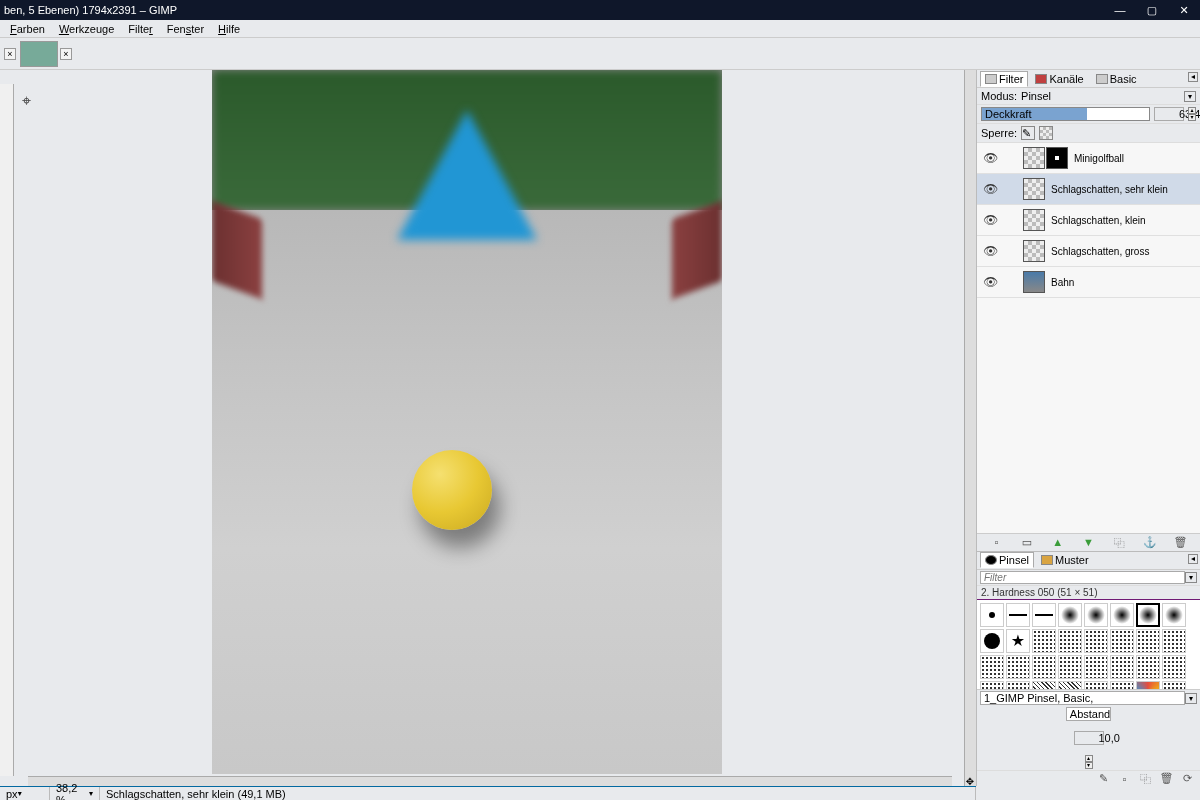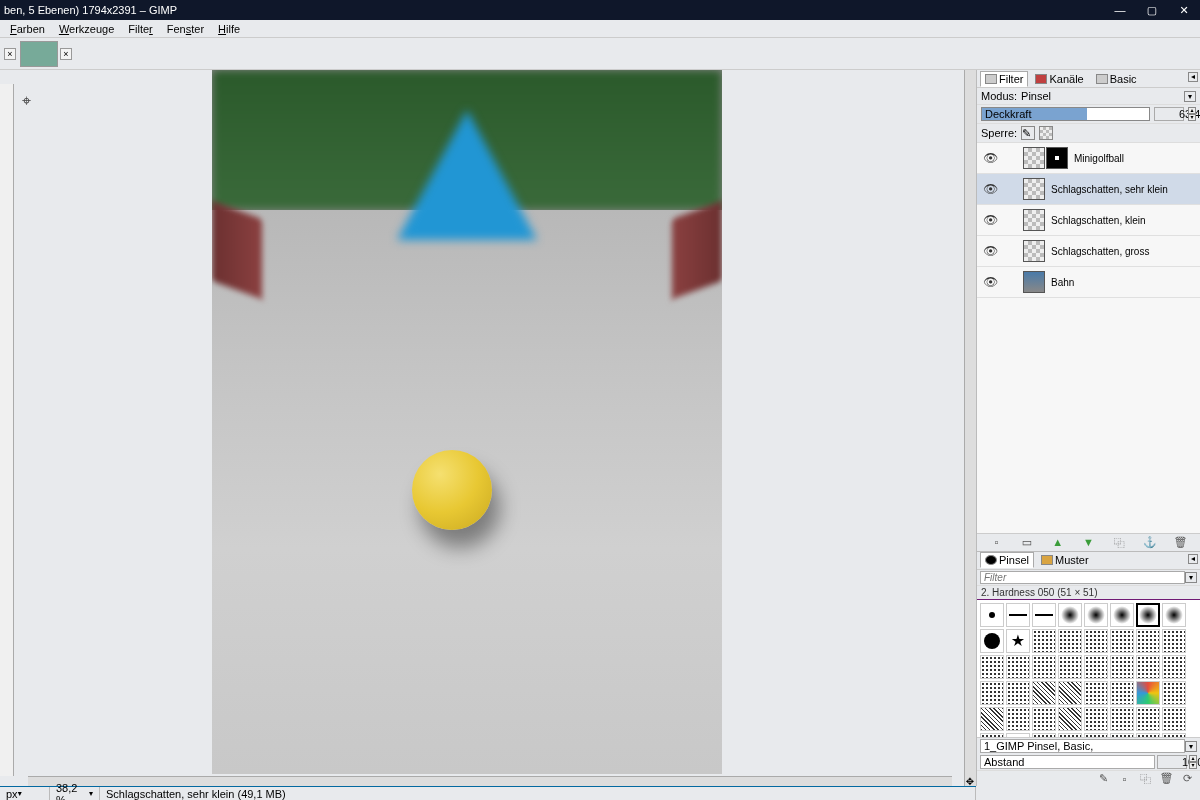--- a/index.html
+++ b/index.html
@@ -97,21 +97,21 @@
 .brush.tex { background: radial-gradient(#333 1px, transparent 1px) 0 0/4px 4px;}
 .brush.sel { border:2px solid #000; }
 .brush.col { background: conic-gradient(#e74c3c,#f1c40f,#2ecc71,#3498db,#e74c3c);}
 .brush.yel::before{content:""; width:14px;height:14px; background:radial-gradient(#f5e070,#e8c833); border-radius:50%;}
 .brush.line::before{content:""; width:18px;height:2px; background:#000;}
 .brush.lines { background: repeating-linear-gradient(45deg,#333 0 1px, transparent 1px 3px);}
 
 .brush-footer { border-top:1px solid #ccc; }
 .brush-name-row { display:flex; align-items:center; padding:1px 3px; font-size:10px;}
 .brush-name-row .bn { flex:1; border:1px solid #aaa; height:14px; padding-left:3px; line-height:12px; background:#fff;}
-.spacing-row { display:flex; align-items:center; padding:1px 3px; font-size:10px; gap:2px;}
+.spacing-row { display:flex; align-items:center; padding:1px 3px; font-size:10px; gap:10px;flex-direction:column;}
 .spacing-row .sb { flex:1; border:1px solid #aaa; height:14px; padding-left:3px; line-height:12px; background:#fff;}
 .brush-actions { height:16px; display:flex; align-items:center; justify-content:flex-end; gap:8px; padding:0 6px; border-top:1px solid #ddd;}
 .brush-actions .abtn { width:13px; height:13px; color:#555; font-size:11px; display:flex; align-items:center; justify-content:center;}
 
 
 .statusbar { position:absolute; bottom:0; left:0; right:224px; height:14px; background:#e8eaed; border-top:1px solid #0369a1; display:flex; align-items:center; font-size:10px;}
 .statusbar .cell { border-right:1px solid #bbb; padding:0 6px; height:100%; display:flex; align-items:center;}
 .statusbar .unit { width:50px;}
 .statusbar .zoom { width:50px;}
 </style>

